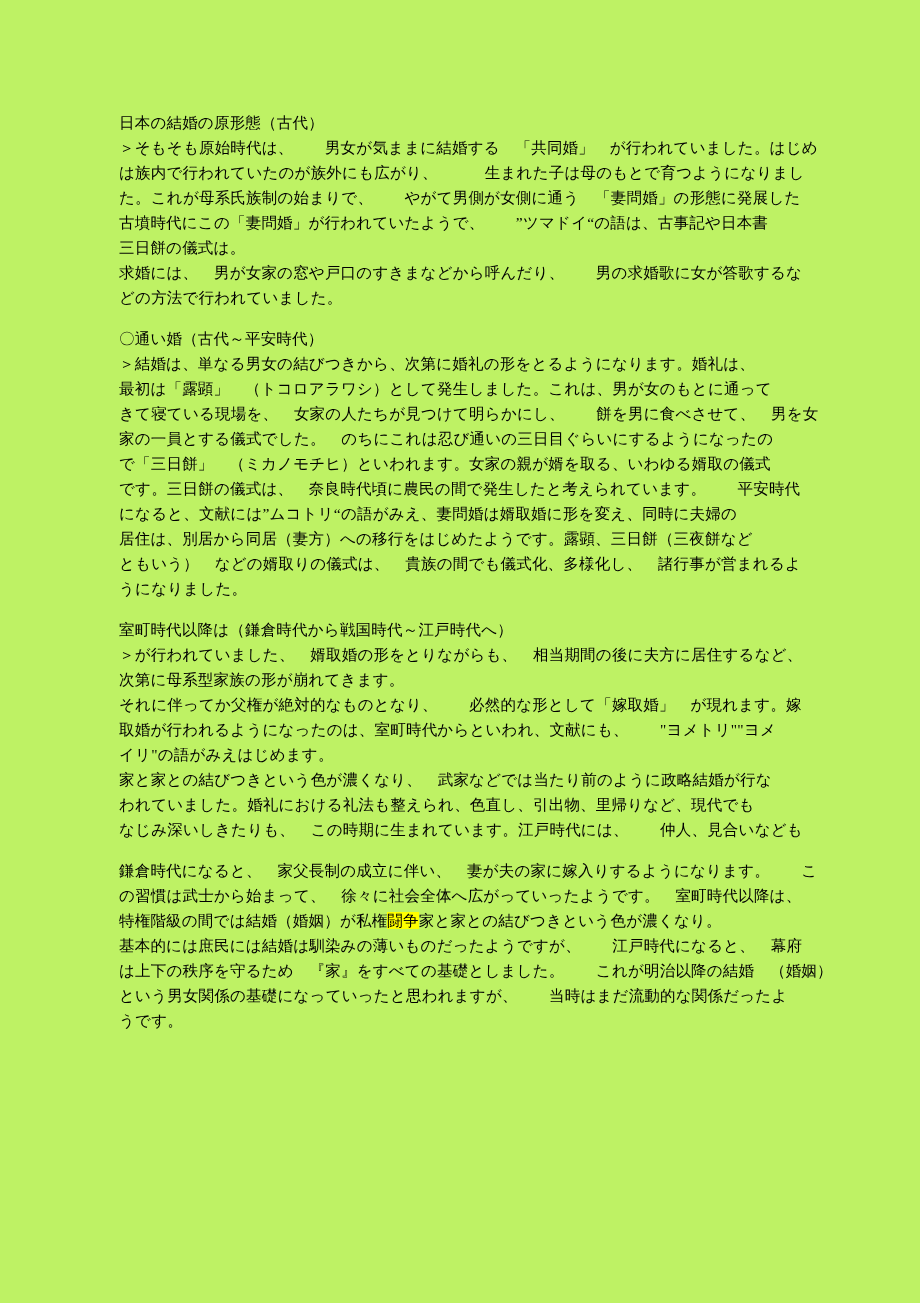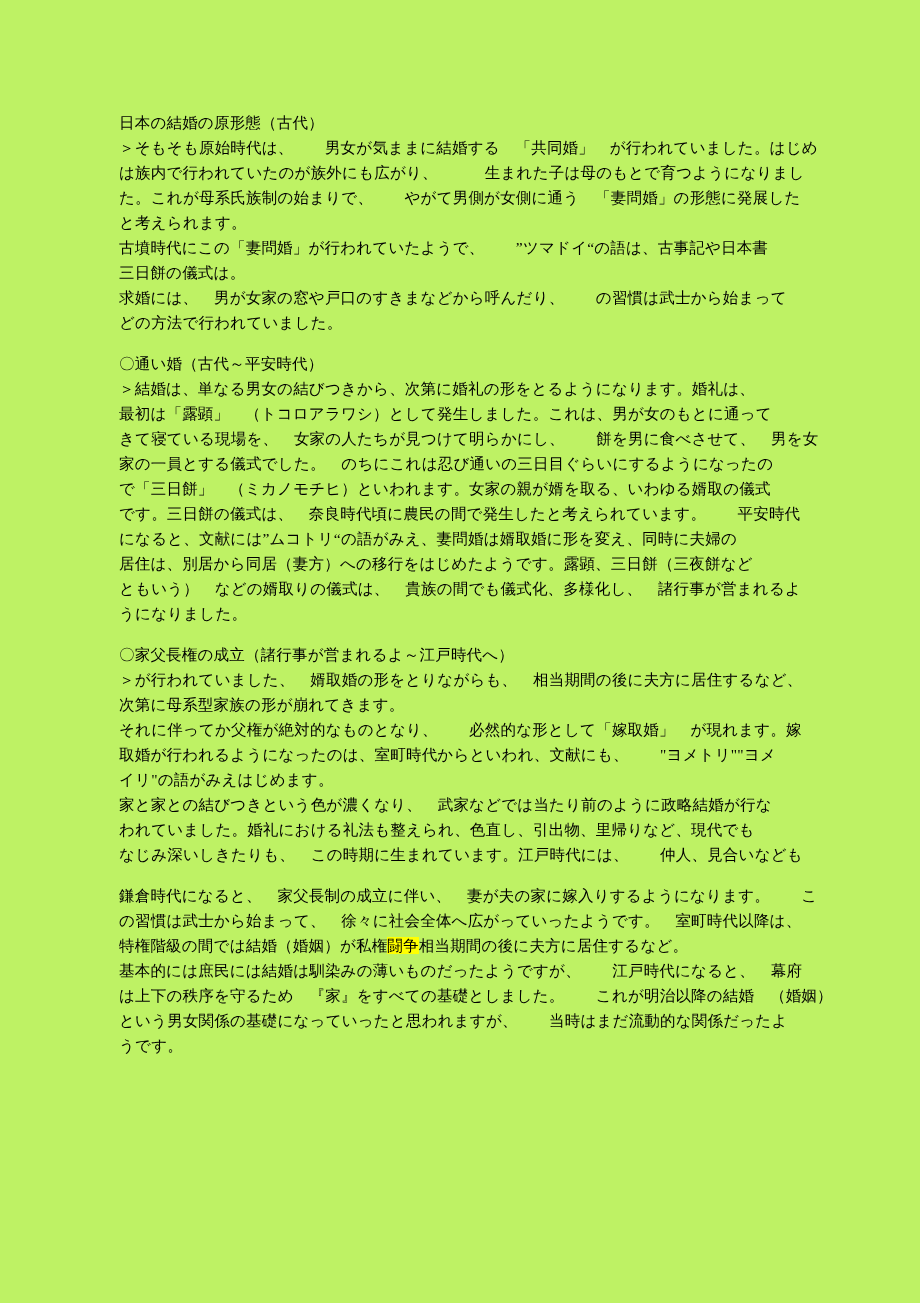--- a/index.html
+++ b/index.html
@@ -44,53 +44,52 @@
 </head>
 <body style="background: rgb(255, 255, 255);">
 
 <div class="page">
   <div class="doc" style="color: rgb(0, 0, 0);">
       <div class="paragraph">
         <div class="line"><span>日本の結婚の原形態（古代）</span></div>
         <div class="line"><span>＞そもそも原始時代は、　　男女が気ままに結婚する　「共同婚」　が行われていました。はじめ</span></div>
         <div class="line"><span>は族内で行われていたのが族外にも広がり、　　　生まれた子は母のもとで育つようになりまし</span></div>
         <div class="line"><span>た。これが母系氏族制の始まりで、　　やがて男側が女側に通う　「妻問婚」の形態に発展した</span></div>
-        <div class="line"><span>と考えられます。</span></div>
         <div class="line"><span>古墳時代にこの「妻問婚」が行われていたようで、　　”ツマドイ“の語は、古事記や日本書</span></div>
         <div class="line"><span>三日餅の儀式は。</span></div>
-        <div class="line"><span>求婚には、　男が女家の窓や戸口のすきまなどから呼んだり、　　の習慣は武士から始まって</span></div>
+        <div class="line"><span>求婚には、　男が女家の窓や戸口のすきまなどから呼んだり、　　男の求婚歌に女が答歌するな</span></div>
         <div class="line"><span>どの方法で行われていました。</span></div>
       </div>
       <div class="paragraph">
         <div class="line"><span>〇通い婚（古代～平安時代）</span></div>
         <div class="line"><span>＞結婚は、単なる男女の結びつきから、次第に婚礼の形をとるようになります。婚礼は、</span></div>
         <div class="line"><span>最初は「露顕」　（トコロアラワシ）として発生しました。これは、男が女のもとに通って</span></div>
         <div class="line"><span>きて寝ている現場を、　女家の人たちが見つけて明らかにし、　　餅を男に食べさせて、　男を女</span></div>
         <div class="line"><span>家の一員とする儀式でした。　のちにこれは忍び通いの三日目ぐらいにするようになったの</span></div>
         <div class="line"><span>で「三日餅」　（ミカノモチヒ）といわれます。女家の親が婿を取る、いわゆる婿取の儀式</span></div>
         <div class="line"><span>です。三日餅の儀式は、　奈良時代頃に農民の間で発生したと考えられています。　　平安時代</span></div>
         <div class="line"><span>になると、文献には”ムコトリ“の語がみえ、妻問婚は婿取婚に形を変え、同時に夫婦の</span></div>
         <div class="line"><span>居住は、別居から同居（妻方）への移行をはじめたようです。露顕、三日餅（三夜餅など</span></div>
         <div class="line"><span>ともいう）　などの婿取りの儀式は、　貴族の間でも儀式化、多様化し、　諸行事が営まれるよ</span></div>
         <div class="line"><span>うになりました。</span></div>
       </div>
       <div class="paragraph">
-        <div class="line"><span>〇家父長権の成立（諸行事が営まれるよ～江戸時代へ）</span></div>
+        <div class="line"><span>室町時代以降は（鎌倉時代から戦国時代～江戸時代へ）</span></div>
         <div class="line"><span>＞が行われていました、　婿取婚の形をとりながらも、　相当期間の後に夫方に居住するなど、</span></div>
         <div class="line"><span>次第に母系型家族の形が崩れてきます。</span></div>
         <div class="line"><span>それに伴ってか父権が絶対的なものとなり、　　必然的な形として「嫁取婚」　が現れます。嫁</span></div>
         <div class="line"><span>取婚が行われるようになったのは、室町時代からといわれ、文献にも、　　"ヨメトリ""ヨメ</span></div>
         <div class="line"><span>イリ"の語がみえはじめます。</span></div>
         <div class="line"><span>家と家との結びつきという色が濃くなり、　武家などでは当たり前のように政略結婚が行な</span></div>
         <div class="line"><span>われていました。婚礼における礼法も整えられ、色直し、引出物、里帰りなど、現代でも</span></div>
         <div class="line"><span>なじみ深いしきたりも、　この時期に生まれています。江戸時代には、　　仲人、見合いなども</span></div>
       </div>
       <div class="paragraph">
         <div class="line"><span>鎌倉時代になると、　家父長制の成立に伴い、　妻が夫の家に嫁入りするようになります。　　こ</span></div>
         <div class="line"><span>の習慣は武士から始まって、　徐々に社会全体へ広がっていったようです。　室町時代以降は、</span></div>
-        <div class="line"><span>特権階級の間では結婚（婚姻）が私権</span><span class="highlight" style="background: rgb(255, 255, 0);">闘争</span><span>相当期間の後に夫方に居住するなど。</span></div>
+        <div class="line"><span>特権階級の間では結婚（婚姻）が私権</span><span class="highlight" style="background: rgb(255, 255, 0);">闘争</span><span>家と家との結びつきという色が濃くなり。</span></div>
         <div class="line"><span>基本的には庶民には結婚は馴染みの薄いものだったようですが、　　江戸時代になると、　幕府</span></div>
         <div class="line"><span>は上下の秩序を守るため　『家』をすべての基礎としました。　　これが明治以降の結婚　（婚姻）</span></div>
         <div class="line"><span>という男女関係の基礎になっていったと思われますが、　　当時はまだ流動的な関係だったよ</span></div>
         <div class="line"><span>うです。</span></div>
       </div>
     </div>
 </div>
 
 </body></html>

